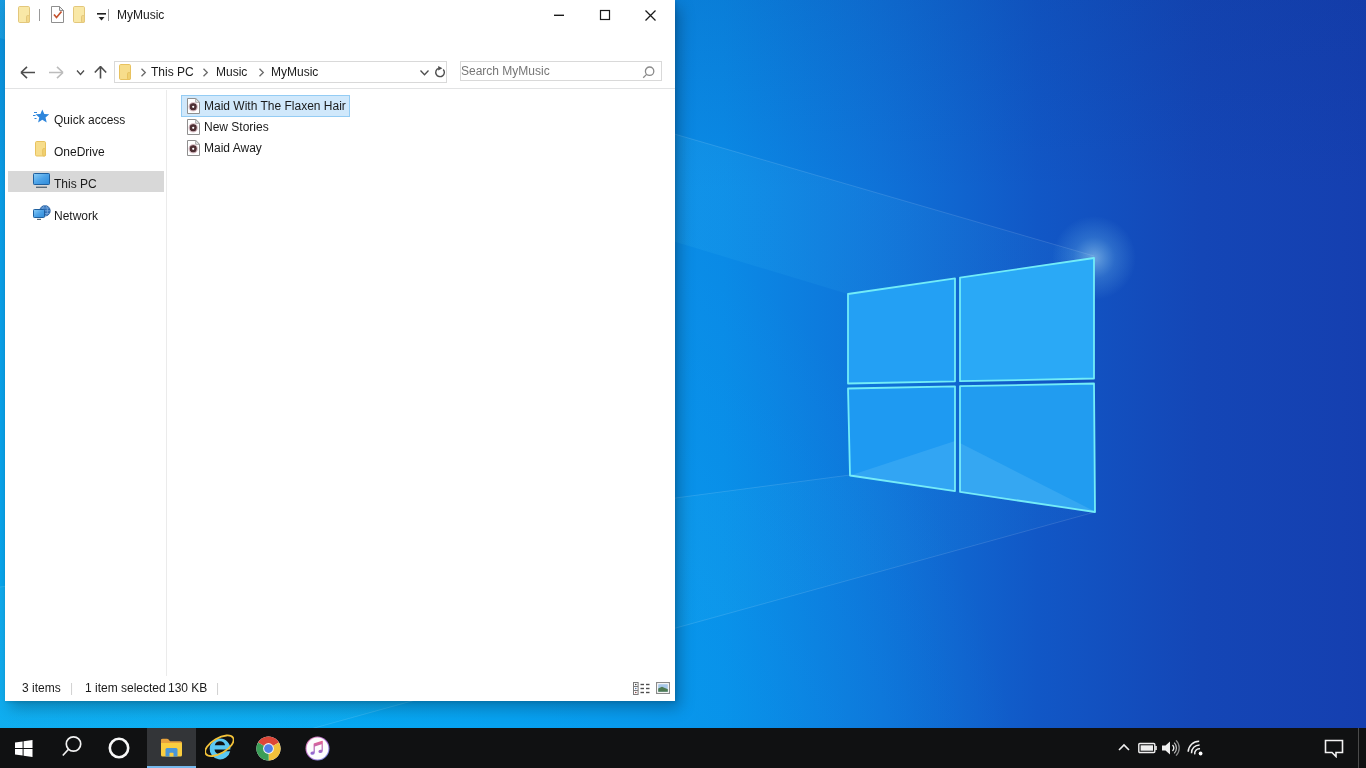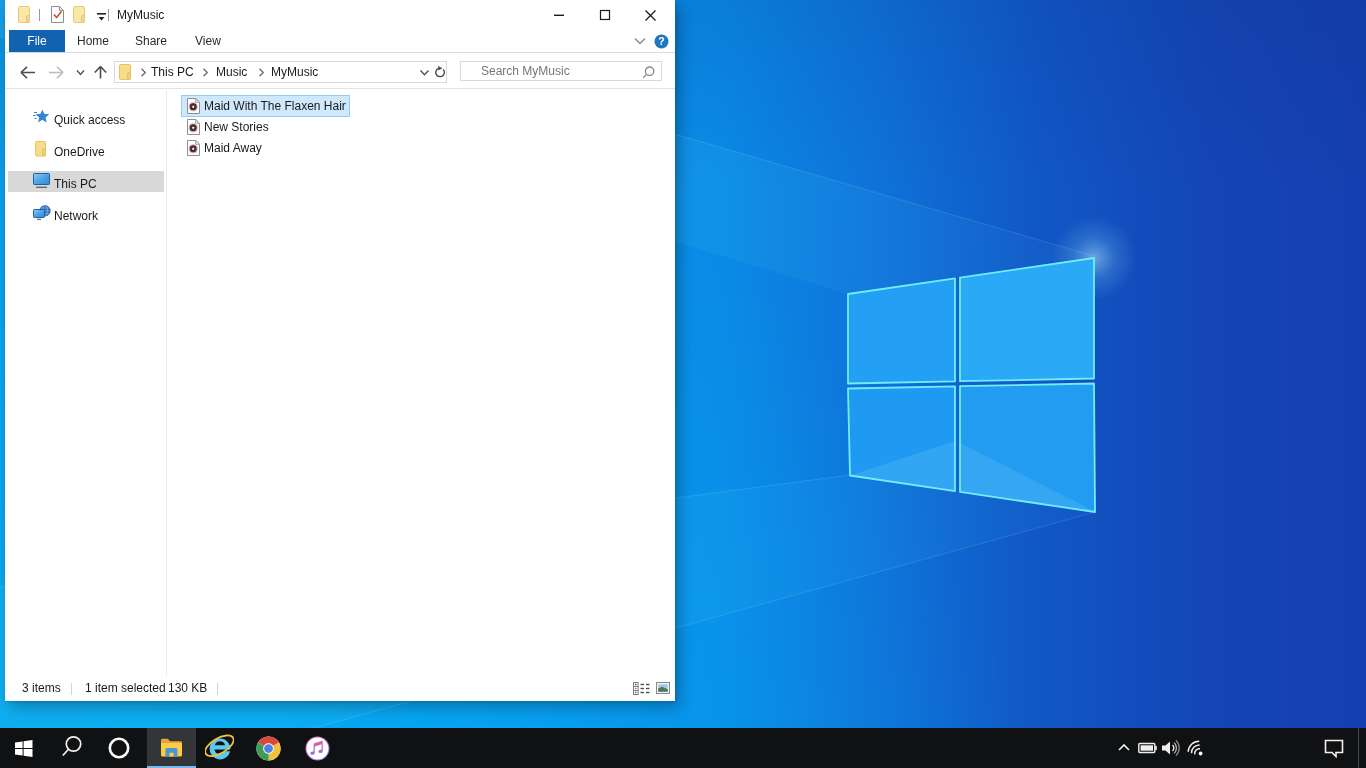--- a/index.html
+++ b/index.html
@@ -12,21 +12,21 @@
 .tbi { position:absolute; top:7px; }
 #title { position:absolute; left:112px; top:8px; font-size:12px; color:#1a1a1a; }
 
 #tabs { position:absolute; left:0; top:30px; width:100%; height:23px; background:#fff; border-bottom:1px solid #dadbdc; }
 #filetab { position:absolute; left:4px; top:0; width:56px; height:22px; background:#1263af; color:#fff; font-size:12px; text-align:center; line-height:22px; }
 .tab { position:absolute; top:0; height:22px; font-size:12px; color:#2b2b2b; line-height:22px; }
 
 #toolbar { position:absolute; left:0; top:53px; width:100%; height:36px; background:#fff; border-bottom:1px solid #e2e3e4; }
 #addr { position:absolute; left:109px; top:8px; width:320px; height:22px; border:1px solid #d9d9d9; background:#fff; }
 #refreshbox { position:absolute; left:424px; top:8px; width:18px; height:22px; border:1px solid #d9d9d9; border-left:none; background:#fff; }
-#search { position:absolute; left:455px; top:8px; width:202px; height:20px; border:1px solid #d9d9d9; background:#fff; font-size:12px; color:#767676; line-height:19px; padding-left:20px; }
+#search { position:absolute; left:455px; top:8px; width:202px; height:20px; border:1px solid #d9d9d9; background:#fff; font-size:12px; color:#767676; line-height:19px; padding-left:0; }
 .crumb { position:absolute; top:0; height:20px; line-height:20px; font-size:12px; color:#1a1a1a; }
 
 #main { position:absolute; left:0; top:90px; width:100%; height:586px; background:#fff; }
 #sidebar { position:absolute; left:0; top:0; width:161px; height:100%; }
 #sidesep { position:absolute; left:161px; top:0; width:1px; height:100%; background:#ebebeb; }
 .sitem { position:absolute; left:0; width:158px; height:21px; font-size:12px; color:#1a1a1a; line-height:21px; }
 .sitem .lbl { position:absolute; left:49px; top:3px; }
 .sitem svg { position:absolute; left:28px; top:2px; }
 #thispcsel { position:absolute; left:3px; top:81px; width:156px; height:21px; background:#d8d8d8; }
 
@@ -124,33 +124,20 @@
     <path d="M1.5,4 L7.5,4 L4.5,7.5 Z" fill="#222"></path>
   </svg>
   <div style="position:absolute;left:103px;top:9px;width:1px;height:12px;background:#999;"></div>
   <div id="title">MyMusic</div>
 
   <svg style="position:absolute;left:544px;top:0;" width="131" height="30" viewBox="0 0 131 30">
     <rect x="5" y="14.6" width="10" height="1.4" fill="#1a1a1a"></rect>
     <rect x="51.5" y="10.5" width="9" height="9" fill="none" stroke="#1a1a1a" stroke-width="1.2"></rect>
     <path d="M96.5,10.5 L106.5,20.5 M106.5,10.5 L96.5,20.5" stroke="#1a1a1a" stroke-width="1.3"></path>
   </svg>
-  <div id="tabs">
-    <div id="filetab">File</div>
-    <div class="tab" style="left:72px;">Home</div>
-    <div class="tab" style="left:130px;">Share</div>
-    <div class="tab" style="left:190px;">View</div>
-    <svg style="position:absolute;left:629px;top:7px;" width="12" height="9" viewBox="0 0 12 9">
-      <path d="M1,1.5 L6,6.5 L11,1.5" fill="none" stroke="#8a8a8a" stroke-width="1.4"></path>
-    </svg>
-    <svg style="position:absolute;left:649px;top:4px;" width="15" height="15" viewBox="0 0 15 15">
-      <circle cx="7.5" cy="7.5" r="7" fill="#2077bd"></circle>
-      <text x="7.5" y="11.4" font-size="10.5" font-weight="bold" fill="#fff" text-anchor="middle" font-family="Liberation Sans">?</text>
-    </svg>
-  </div>
   <div id="toolbar">
     <svg style="position:absolute;left:14px;top:12px;" width="90" height="15" viewBox="0 0 90 15">
       <path d="M2,7.5 L16,7.5 M2,7.5 L8,1.8 M2,7.5 L8,13.2" fill="none" stroke="#4d4d4d" stroke-width="1.6"></path>
       <path d="M30,7.5 L44,7.5 M44,7.5 L38,1.8 M44,7.5 L38,13.2" fill="none" stroke="#bcbcbc" stroke-width="1.6"></path>
       <path d="M58,5.5 L61.5,9.5 L65,5.5" fill="none" stroke="#4d4d4d" stroke-width="1.3"></path>
       <path d="M81.5,13.5 L81.5,2 M81.5,1.5 L75.8,7.5 M81.5,1.5 L87.2,7.5" fill="none" stroke="#4d4d4d" stroke-width="1.6"></path>
     </svg>
     <div id="addr">
       <svg style="position:absolute;left:4px;top:2px;" width="14" height="17" viewBox="0 0 14 17">
         <rect x="0.5" y="0.5" width="11" height="15" rx="1.2" fill="#f7dd8b" stroke="#e8c25f"></rect>

